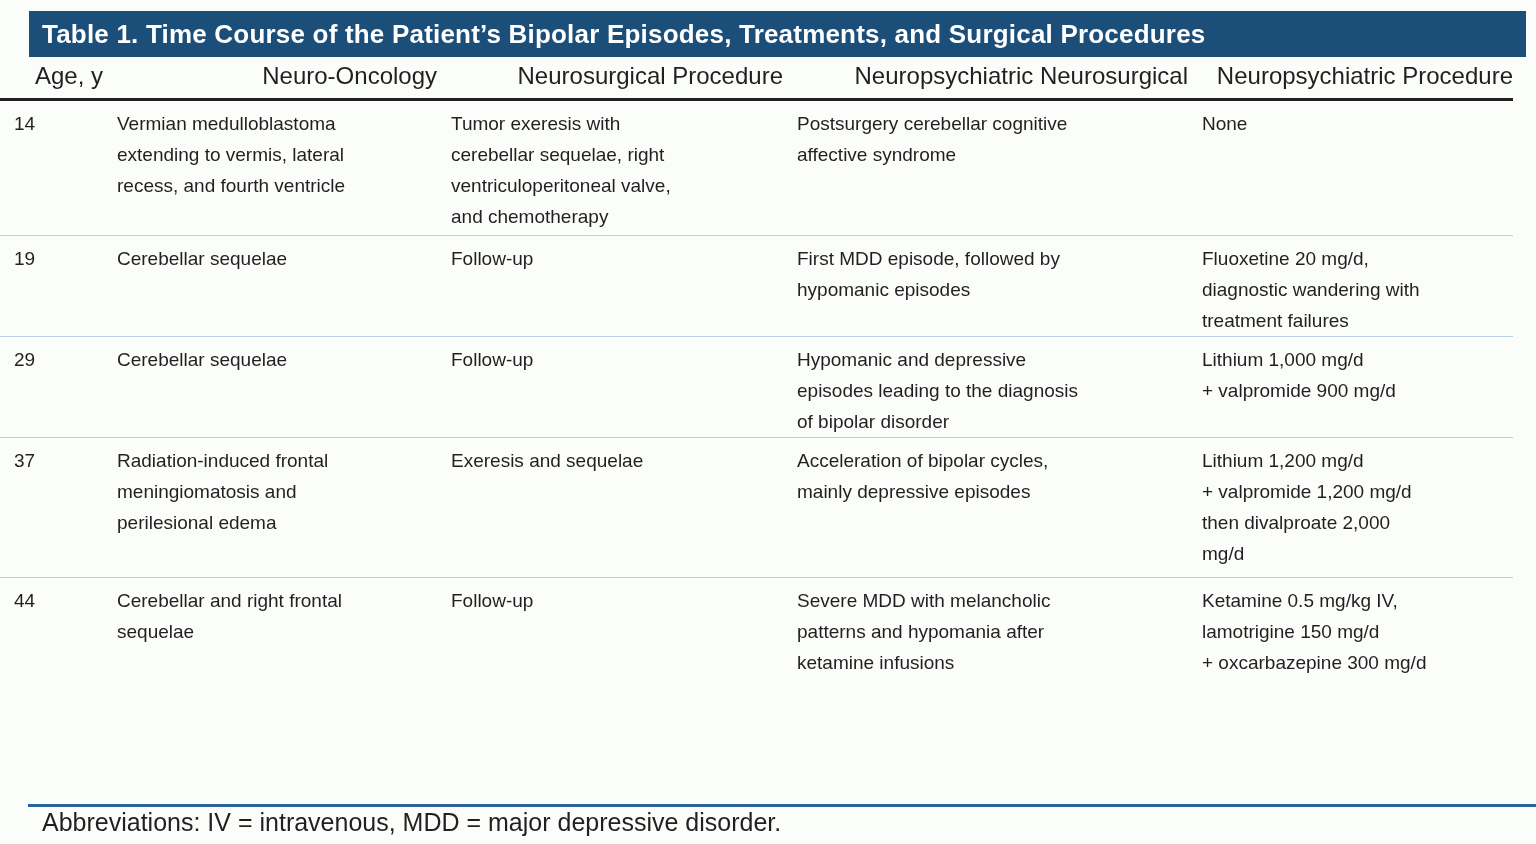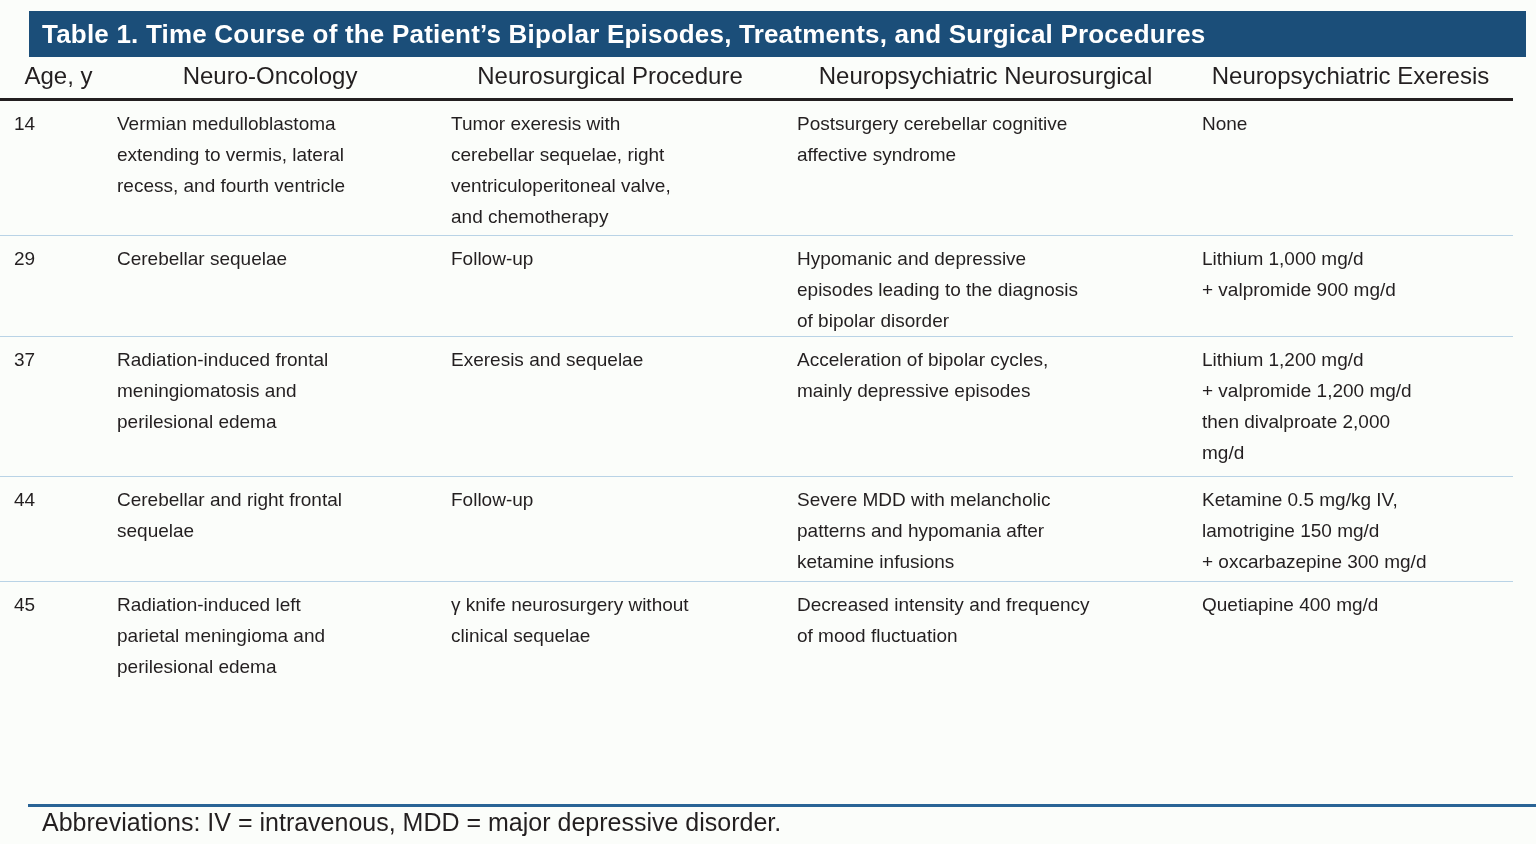--- a/index.html
+++ b/index.html
@@ -22,26 +22,26 @@
     color:#ffffff; font-weight:bold; font-size:26px;
     letter-spacing:0.2px; white-space:nowrap;
   }
   table.tbl {
     position:absolute; left:0; top:57px;
     width:1513px;
     border-collapse:collapse; table-layout:fixed;
   }
   .tbl th {
     font-size:24px; font-weight:normal;
-    text-align:center; vertical-align:bottom;
+    text-align:right; vertical-align:bottom;
     padding:0 0 8px 0;
     border-bottom:3px solid #231f20;
     white-space:nowrap;
   }
-  .tbl th.col-age { text-align:center; padding-left:14px; }
+  .tbl th.col-age { text-align:right; padding-left:14px; }
   .tbl td {
     vertical-align:top;
     padding:7px 0 0 14px;
     font-size:19px; line-height:31px;
     white-space:pre;
     border-bottom:1px solid #b9d3e6;
   }
   .tbl tbody tr:last-child td { border-bottom:none; }
   .footnote {
     position:absolute; left:0; top:804px;
@@ -70,36 +70,46 @@
       <col style="width:346px">
       <col style="width:405px">
       <col style="width:325px">
     </colgroup>
     <thead>
       <tr style="height:42px">
         <th class="col-age">Age, y</th>
         <th>Neuro-Oncology</th>
         <th>Neurosurgical Procedure</th>
         <th>Neuropsychiatric Neurosurgical</th>
-        <th>Neuropsychiatric Exeresis</th>
+        <th>Neuropsychiatric Procedure</th>
       </tr>
     </thead>
     <tbody>
       <tr style="height:136px">
         <td>14</td>
         <td>Vermian medulloblastoma
 extending to vermis, lateral
 recess, and fourth ventricle</td>
         <td>Tumor exeresis with
 cerebellar sequelae, right
 ventriculoperitoneal valve,
 and chemotherapy</td>
         <td>Postsurgery cerebellar cognitive
 affective syndrome</td>
         <td>None</td>
+      </tr>
+      <tr style="height:100px">
+        <td>19</td>
+        <td>Cerebellar sequelae</td>
+        <td>Follow-up</td>
+        <td>First MDD episode, followed by
+hypomanic episodes</td>
+        <td>Fluoxetine 20 mg/d,
+diagnostic wandering with
+treatment failures</td>
       </tr>
       <tr style="height:100px">
         <td>29</td>
         <td>Cerebellar sequelae</td>
         <td>Follow-up</td>
         <td>Hypomanic and depressive
 episodes leading to the diagnosis
 of bipolar disorder</td>
         <td>Lithium 1,000 mg/d
 + valpromide 900 mg/d</td>
@@ -122,29 +132,18 @@
         <td>Cerebellar and right frontal
 sequelae</td>
         <td>Follow-up</td>
         <td>Severe MDD with melancholic
 patterns and hypomania after
 ketamine infusions</td>
         <td>Ketamine 0.5 mg/kg IV,
 lamotrigine 150 mg/d
 + oxcarbazepine 300 mg/d</td>
       </tr>
-      <tr style="height:102px">
-        <td>45</td>
-        <td>Radiation-induced left
-parietal meningioma and
-perilesional edema</td>
-        <td>γ knife neurosurgery without
-clinical sequelae</td>
-        <td>Decreased intensity and frequency
-of mood fluctuation</td>
-        <td>Quetiapine 400 mg/d</td>
-      </tr>
     </tbody>
   </table>
 
   <div class="footnote">Abbreviations: IV = intravenous, MDD = major depressive disorder.</div>
 
 </div>
 
 </body></html>

